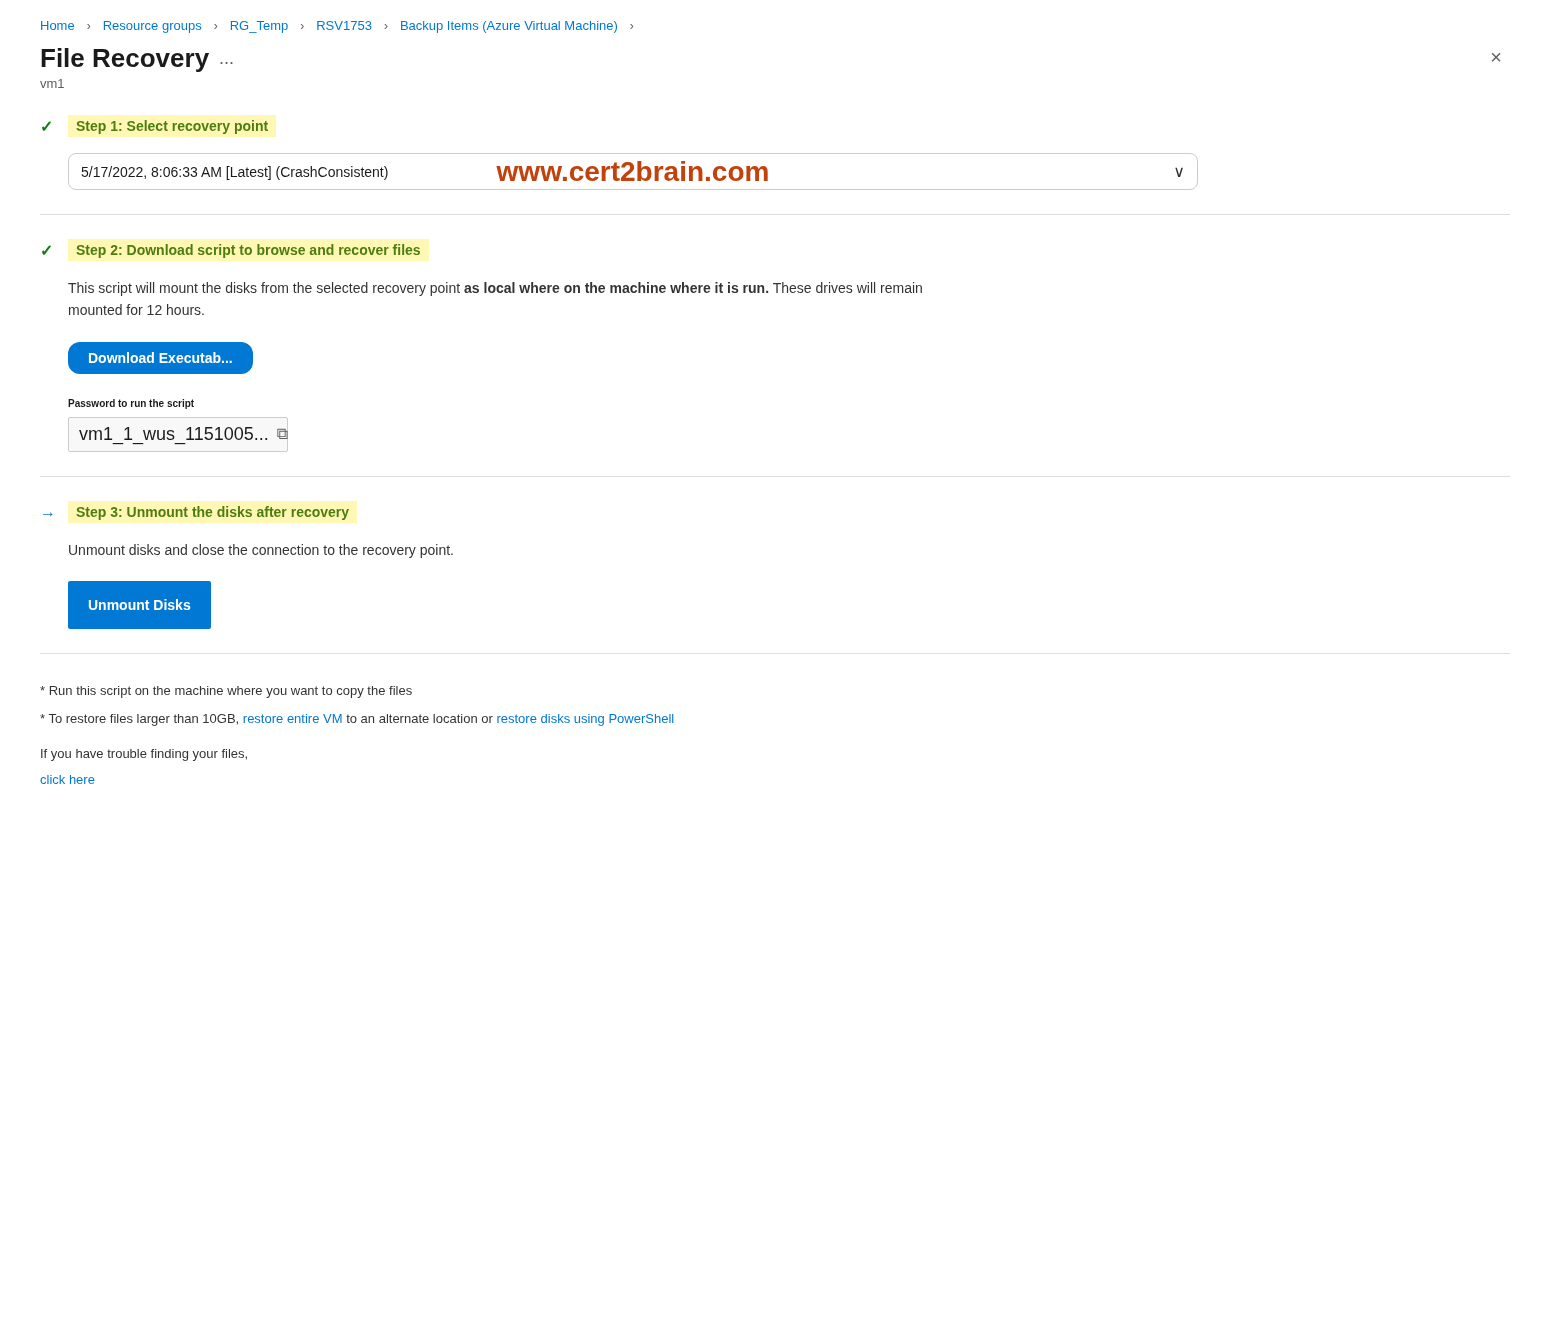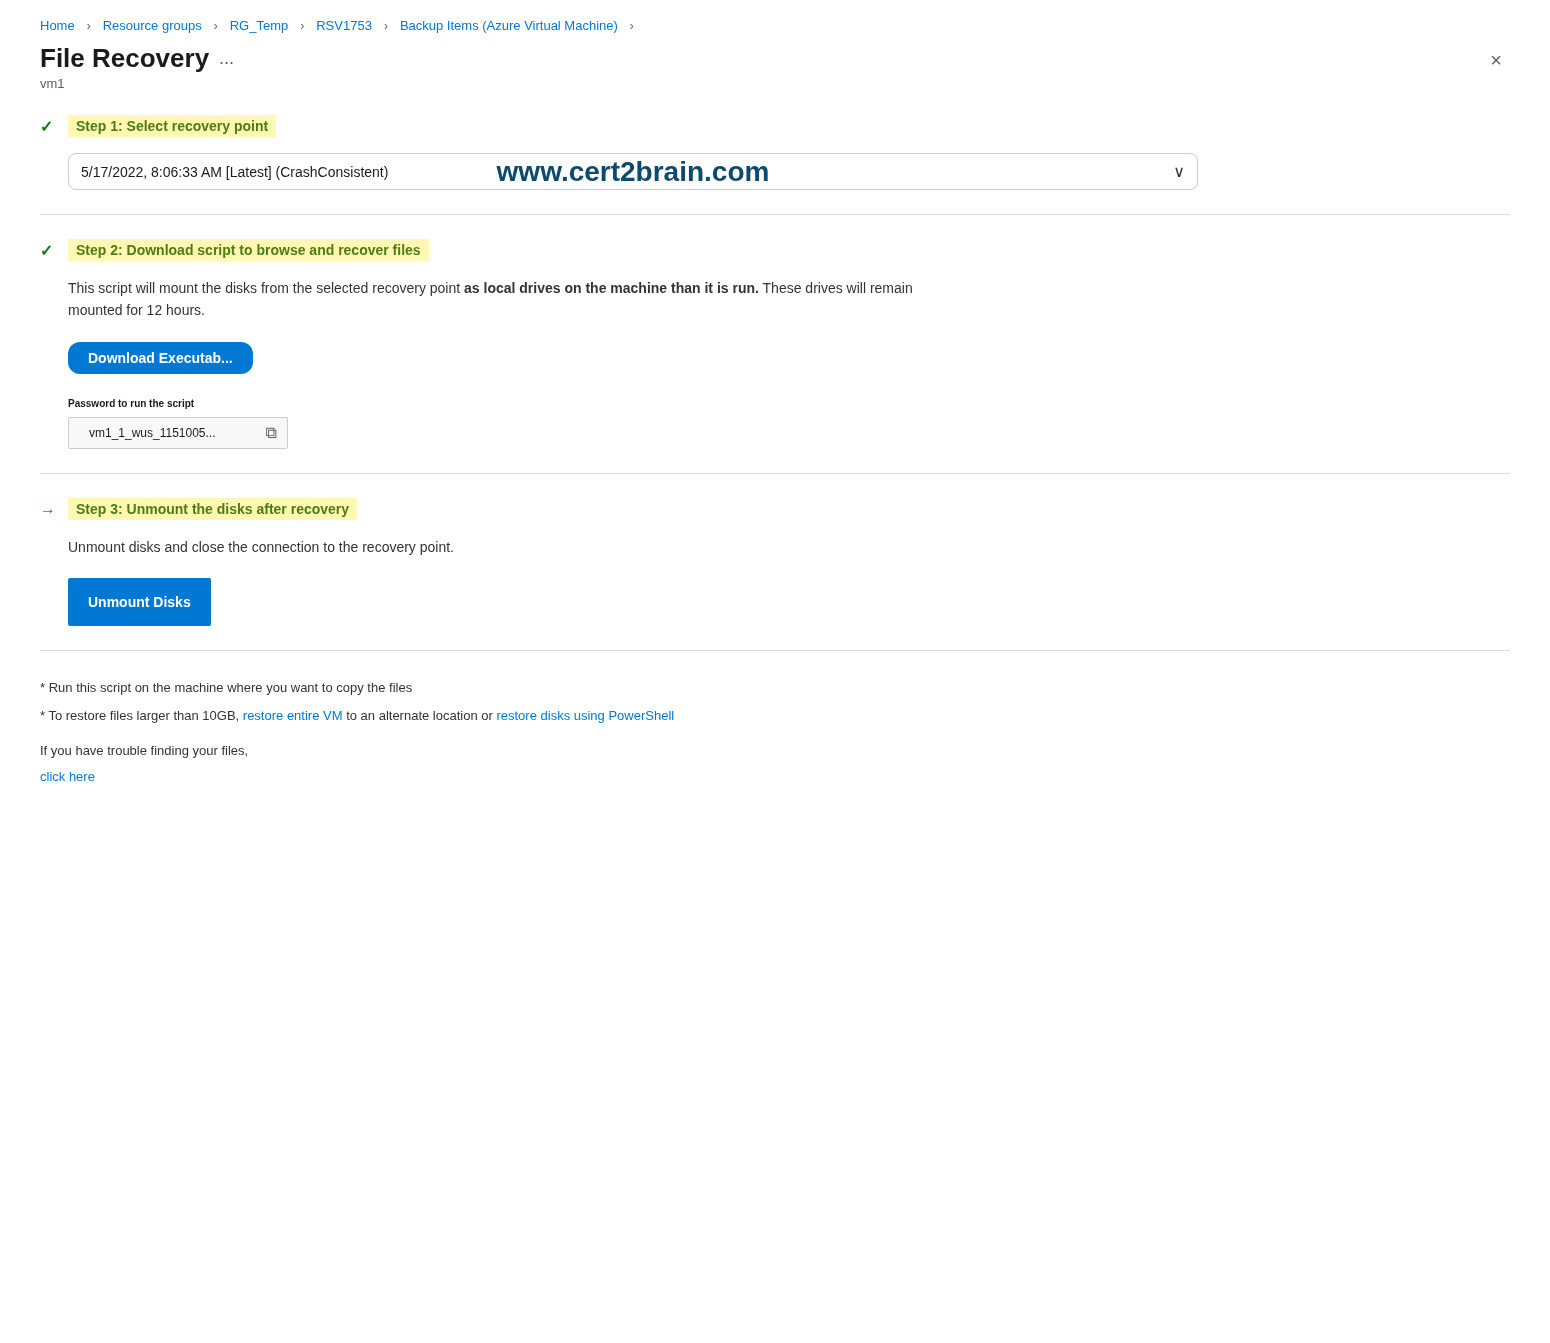--- a/index.html
+++ b/index.html
@@ -28,21 +28,21 @@
       color: #605e5c;
     }
     .breadcrumb a {
       color: #0078d4;
       text-decoration: none;
       cursor: pointer;
     }
     .breadcrumb .sep { color: #605e5c; font-size: 12px; }
     .header-row {
       display: flex;
-      align-items: flex-end;
+      align-items: flex-start;
       justify-content: space-between;
       margin-bottom: 2px;
     }
     .page-title {
       font-size: 26px;
       font-weight: 600;
       color: #1b1b1b;
       display: flex;
       align-items: center;
       gap: 10px;
@@ -109,21 +109,21 @@
       color: #1b1b1b;
       position: relative;
       justify-content: space-between;
     }
     .recovery-dropdown .watermark {
       position: absolute;
       left: 50%;
       transform: translateX(-50%);
       font-size: 28px;
       font-weight: 700;
-      color: #0c4a6e;
+      color: #c2410c;
       pointer-events: none;
       white-space: nowrap;
     }
     .dropdown-arrow {
       font-size: 16px;
       color: #333;
     }
     .divider {
       border: none;
       border-top: 1px solid #ddd;
@@ -172,24 +172,23 @@
       display: flex;
       align-items: center;
       border: 1px solid #ccc;
       border-radius: 2px;
       padding: 6px 10px;
       width: 220px;
       background: #f8f8f8;
       gap: 8px;
     }
     .password-value {
-      font-size: 12px;
+      font-size: 18px;
       color: #1b1b1b;
       flex: 1;
-      margin-left: 10px;
     }
     .copy-icon {
       cursor: pointer;
       color: #605e5c;
       font-size: 16px;
     }
     .notes-section {
       margin-top: 10px;
       font-size: 13px;
       color: #333;
@@ -250,21 +249,21 @@
 
   <hr class="divider">
 
   <div class="step-section">
     <div class="step-header">
       <span class="step-icon">✓</span>
       <span class="step-label">Step 2: Download script to browse and recover files</span>
     </div>
     <div class="step-content">
       <p class="step-description">
-        <span>This script will mount the disks from the selected recovery point </span><strong>as local drives on the machine than it is run.</strong><span> These drives will remain mounted for 12 hours.</span>
+        <span>This script will mount the disks from the selected recovery point </span><strong>as local where on the machine where it is run.</strong><span> These drives will remain mounted for 12 hours.</span>
       </p>
       <button class="btn-download">Download Executab...</button>
       <div>
         <div class="password-label">Password to run the script</div>
         <div class="password-field">
           <span class="password-value">vm1_1_wus_1151005...</span>
           <span class="copy-icon" title="Copy">⧉</span>
         </div>
       </div>
     </div>

